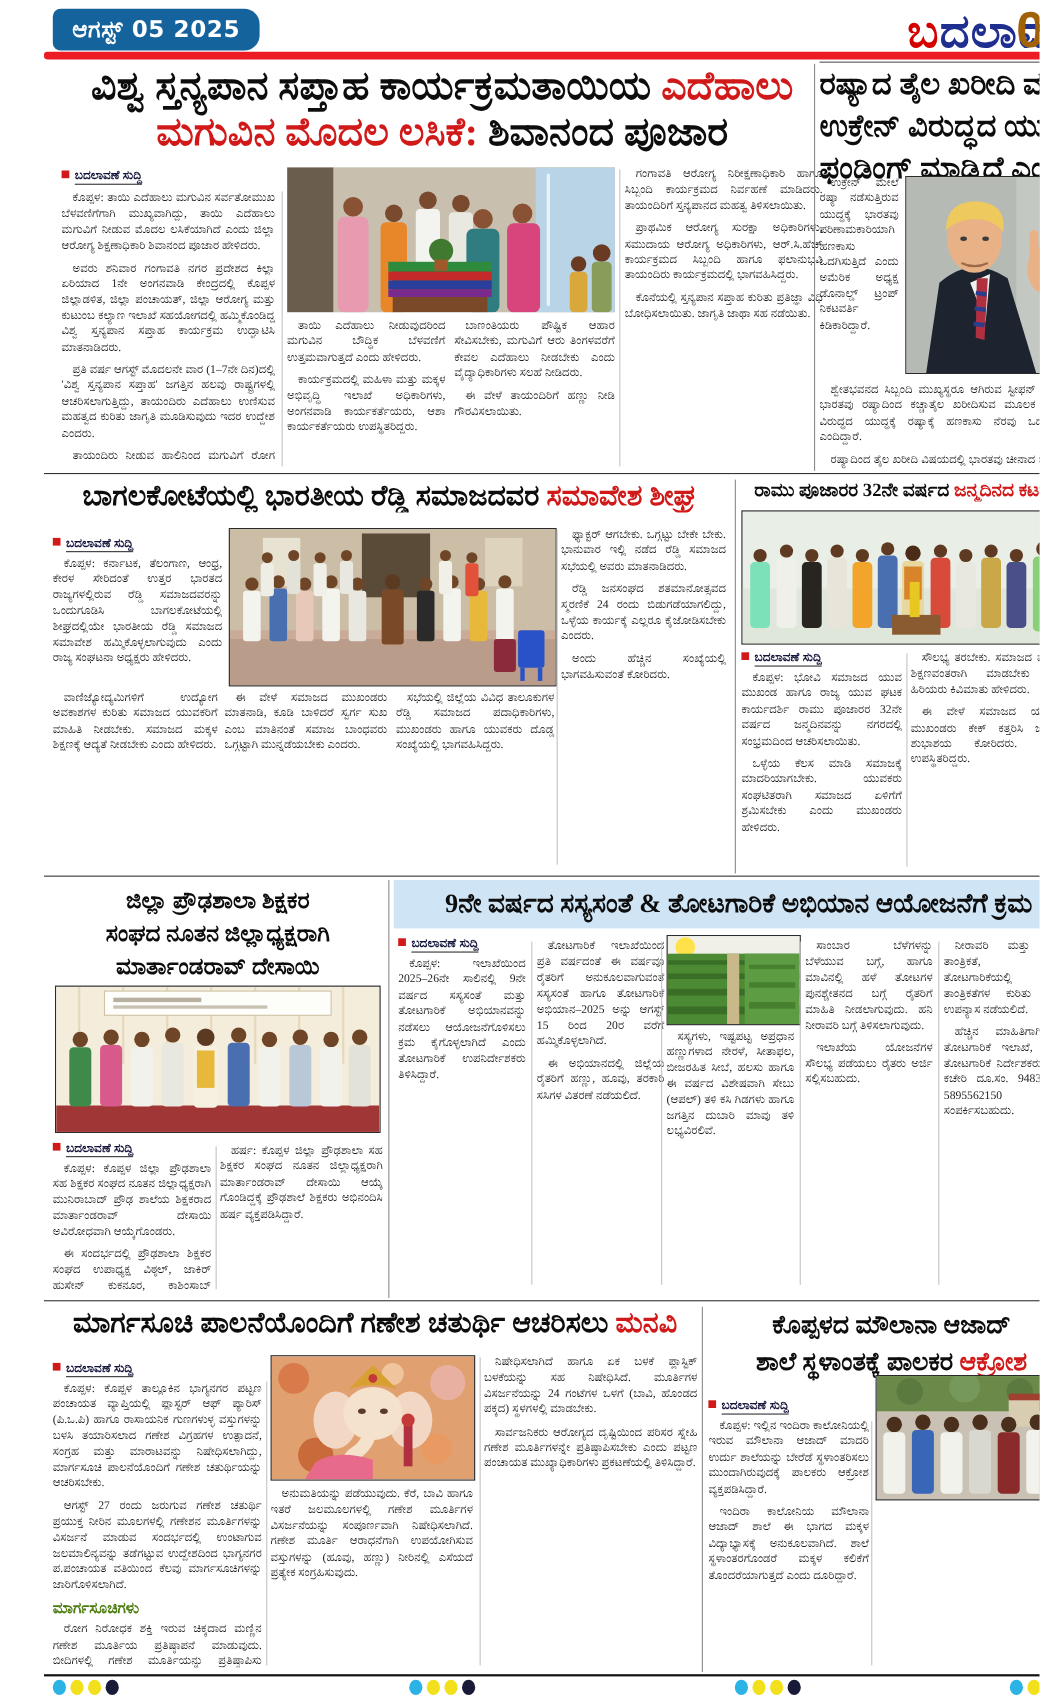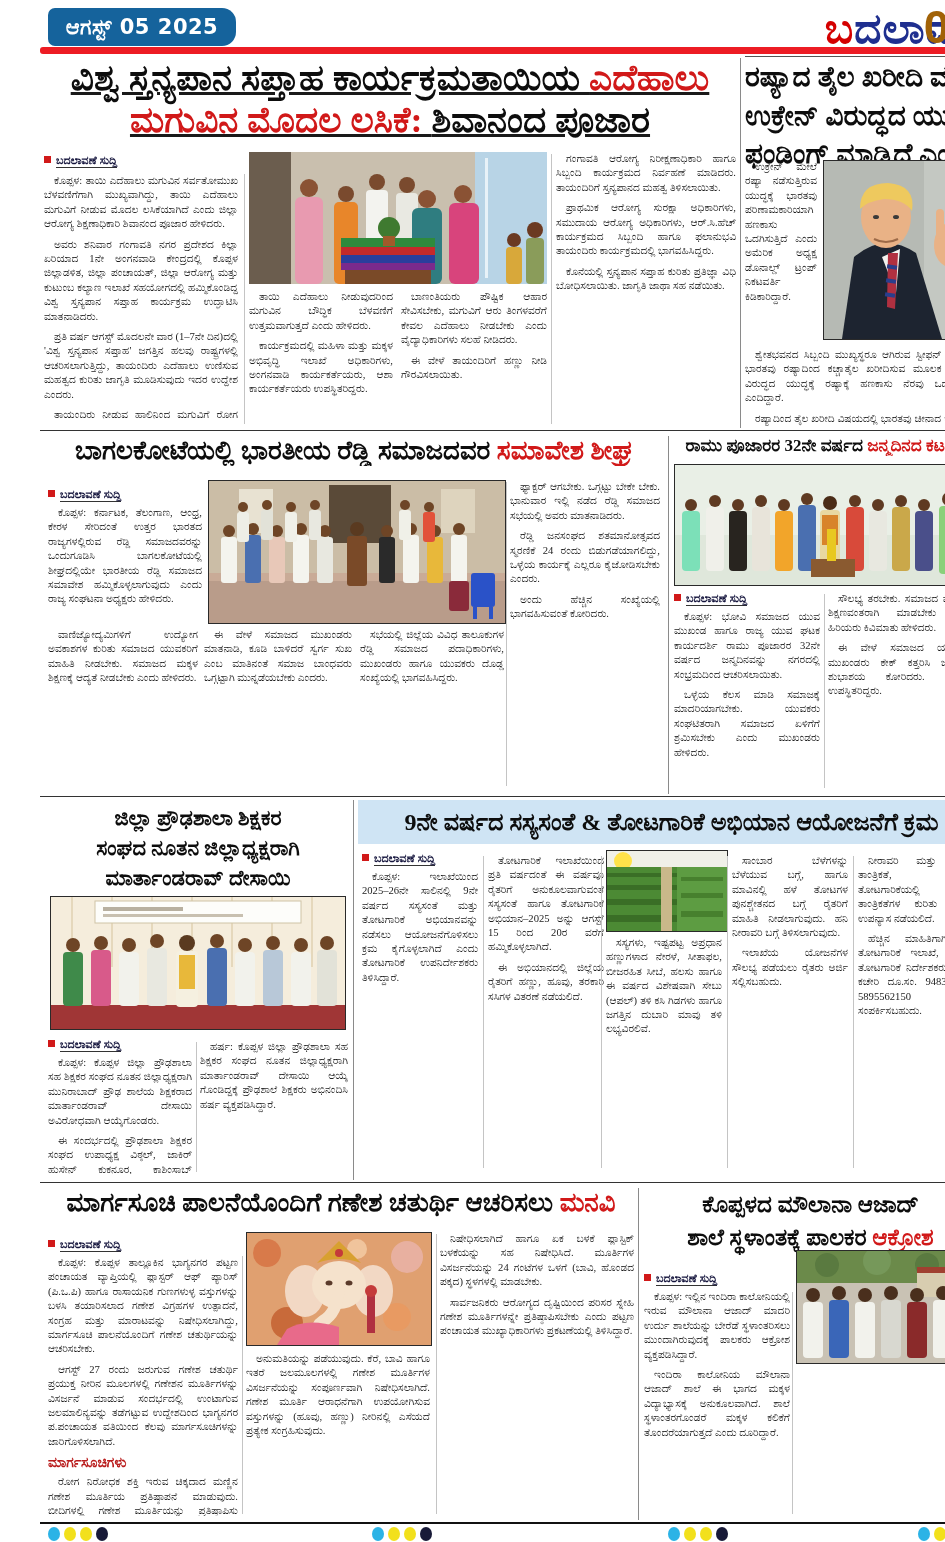--- a/index.html
+++ b/index.html
@@ -30,21 +30,21 @@
   .hl-bl{font-size:23px;line-height:1.45;text-align:center;white-space:nowrap;overflow:hidden;}
   .red{color:#d11919;}
   
   .byline{font:bold 11px "Liberation Sans",sans-serif;color:#14143c;}
   .byline .sq{display:inline-block;width:7px;height:7px;background:#d11919;margin-right:5px;vertical-align:1px;}
   .byline .byline-t{border-bottom:1px solid #333;padding-bottom:1px;}
   
   .bodytext{overflow:hidden;}
   .bodytext p{margin:0 0 6px 0;font-size:10.6px;line-height:1.36;text-align:justify;color:#1c1c1c;}
   .bodytext p{text-indent:10px;}
-  .subhead{font:bold 14px "Liberation Serif",serif;color:#b91c1c;margin:2px 0 4px 0;}
+  .subhead{font:bold 14px "Liberation Serif",serif;color:#4d7c0f;margin:2px 0 4px 0;}
   
   .photo{margin:0;padding:0;border:1px solid #2a2a2a;background:#ddd;overflow:hidden;}
   .photo svg{display:block;}
   .noborder{border:none;}
   
   .dots span{display:inline-block;width:12px;height:14px;border-radius:50%;margin-right:4px;}
 </style>
 </head>
 <body>
 
@@ -52,21 +52,21 @@
 
   <div class="abs date-badge">
     <span>ಆಗಸ್ಟ್ 05 2025</span>
   </div>
   <div class="abs masthead">
     <span class="m-red">ಬ</span><span class="m-blue">ದಲಾವಣೆ</span>
   </div>
   <div class="abs pageno">02</div>
   <div class="abs red-rule"></div>
 
-  <section class="abs" style="left:4px;top:58px;width:692px;height:370px;text-decoration:underline;">
+  <section class="abs" style="left:16px;top:58px;width:692px;height:370px;">
     <h1 class="hl-main">
       <span>ವಿಶ್ವ ಸ್ತನ್ಯಪಾನ ಸಪ್ತಾಹ ಕಾರ್ಯಕ್ರಮತಾಯಿಯ </span><span class="red">ಎದೆಹಾಲು</span><br>
       <span class="red">ಮಗುವಿನ ಮೊದಲ ಲಸಿಕೆ: </span><span>ಶಿವಾನಂದ ಪೂಜಾರ</span>
     </h1>
     <div class="abs byline" style="left:0;top:96px;">
       <span class="sq"></span><span class="byline-t">ಬದಲಾವಣೆ ಸುದ್ದಿ</span>
     </div>
     <div class="abs bodytext" style="left:0;top:116px;width:194px;height:250px;">
         <p>ಕೊಪ್ಪಳ: ತಾಯಿ ಎದೆಹಾಲು ಮಗುವಿನ ಸರ್ವತೋಮುಖ ಬೆಳವಣಿಗೆಗಾಗಿ ಮುಖ್ಯವಾಗಿದ್ದು, ತಾಯಿ ಎದೆಹಾಲು ಮಗುವಿಗೆ ನೀಡುವ ಮೊದಲ ಲಸಿಕೆಯಾಗಿದೆ ಎಂದು ಜಿಲ್ಲಾ ಆರೋಗ್ಯ ಶಿಕ್ಷಣಾಧಿಕಾರಿ ಶಿವಾನಂದ ಪೂಜಾರ ಹೇಳಿದರು.</p>
         <p>ಅವರು ಶನಿವಾರ ಗಂಗಾವತಿ ನಗರ ಪ್ರದೇಶದ ಕಿಲ್ಲಾ ಏರಿಯಾದ 1ನೇ ಅಂಗನವಾಡಿ ಕೇಂದ್ರದಲ್ಲಿ ಕೊಪ್ಪಳ ಜಿಲ್ಲಾಡಳಿತ, ಜಿಲ್ಲಾ ಪಂಚಾಯತ್, ಜಿಲ್ಲಾ ಆರೋಗ್ಯ ಮತ್ತು ಕುಟುಂಬ ಕಲ್ಯಾಣ ಇಲಾಖೆ ಸಹಯೋಗದಲ್ಲಿ ಹಮ್ಮಿಕೊಂಡಿದ್ದ ವಿಶ್ವ ಸ್ತನ್ಯಪಾನ ಸಪ್ತಾಹ ಕಾರ್ಯಕ್ರಮ ಉದ್ಘಾಟಿಸಿ ಮಾತನಾಡಿದರು.</p>

